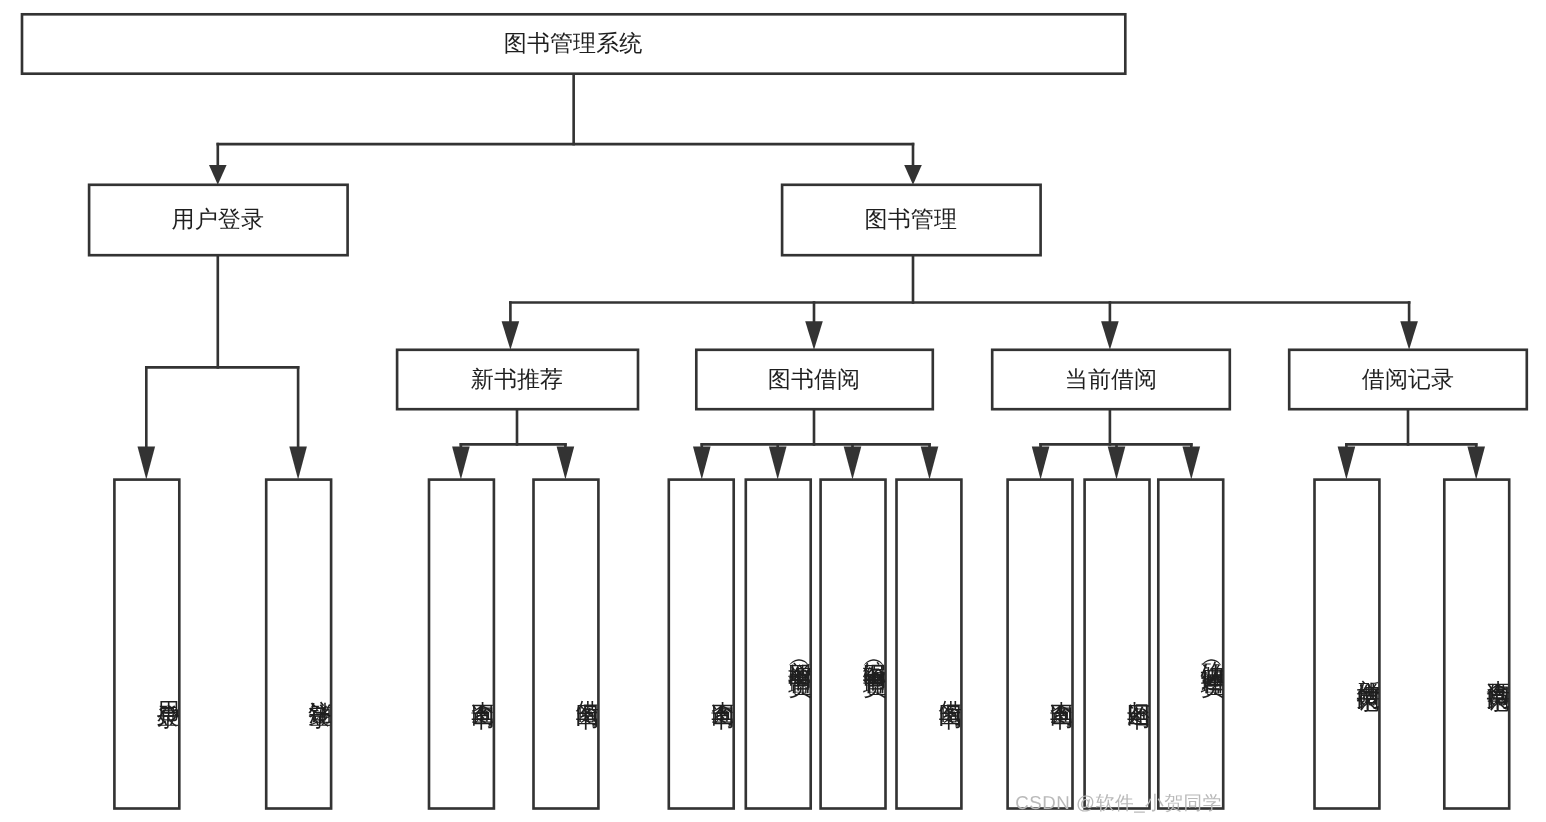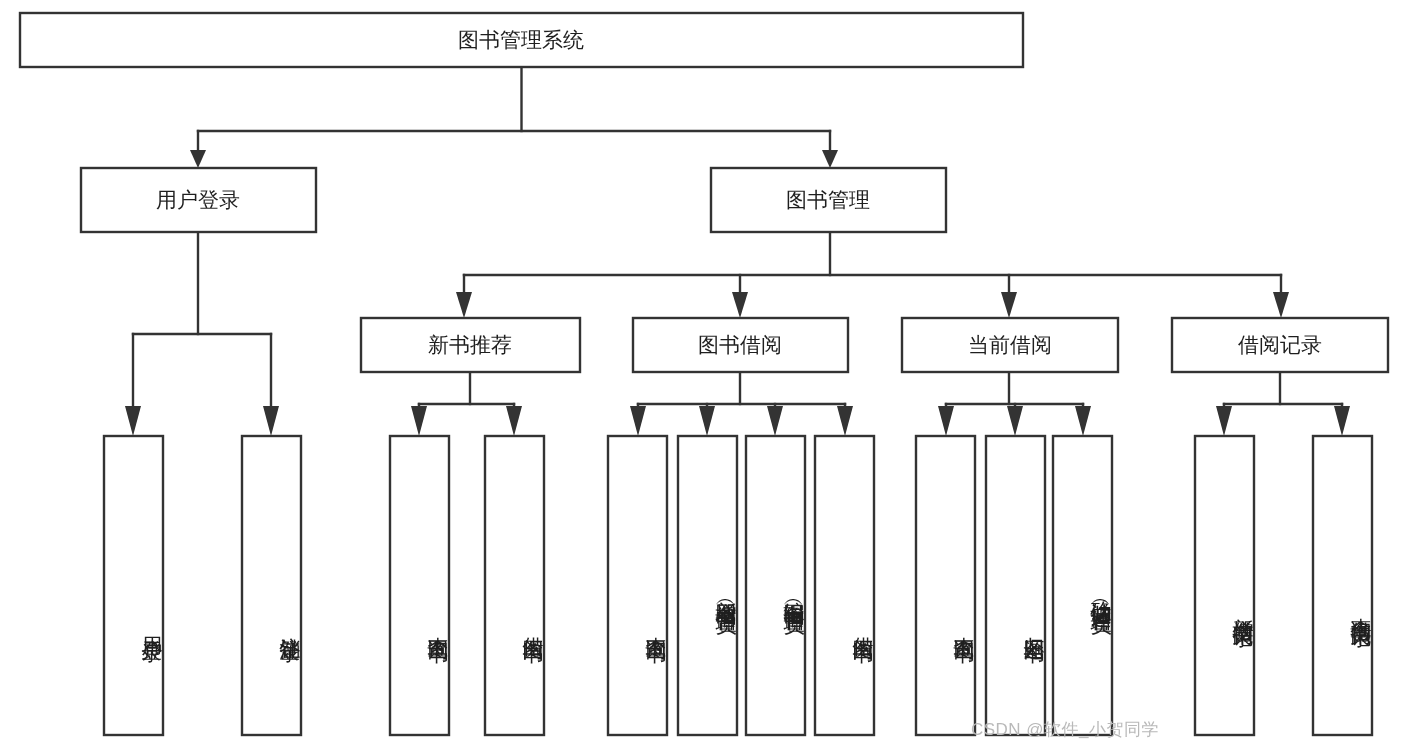--- a/index.html
+++ b/index.html
@@ -11,21 +11,20 @@
     width: 1405px;
     height: 747px;
     font-family: "Liberation Sans", "DejaVu Sans", sans-serif;
     overflow: hidden;
   }
   #diagram-root {
     position: relative;
     width: 1119px;
     height: 747px;
     background: #ffffff;
-    padding-left: 48px;
   }
   svg.flowchart {
     position: absolute;
     left: 0;
     top: 0;
     width: 1405px;
     height: 747px;
   }
   .node-rect {
     fill: #ffffff;

